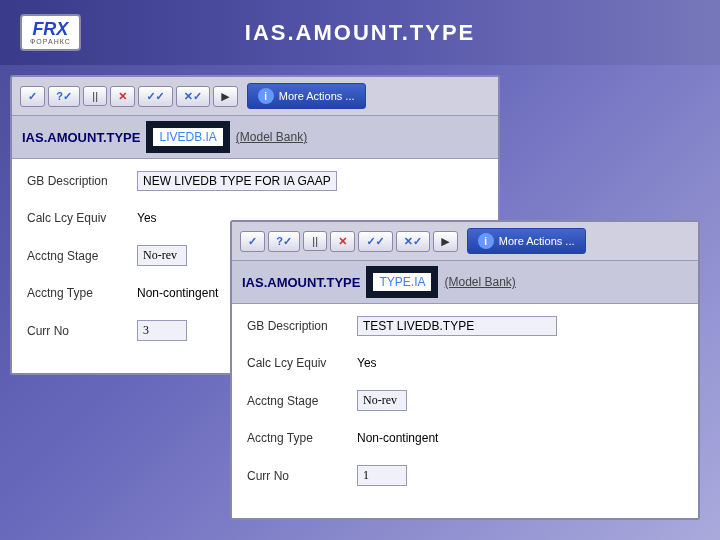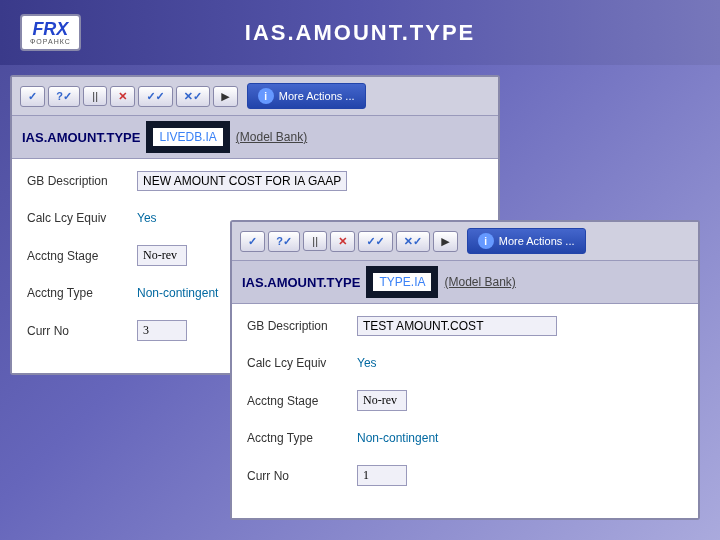--- a/index.html
+++ b/index.html
@@ -169,21 +169,21 @@
 
     .form-label {
       color: #333;
       font-size: 12px;
       width: 110px;
       flex-shrink: 0;
     }
 
     .form-value {
       font-size: 12px;
-      color: #0369a1;
+      color: #000000;
     }
 
     .form-input {
       background: #f0f0f8;
       border: 1px solid #9999bb;
       padding: 2px 5px;
       font-size: 12px;
       min-width: 200px;
     }
 
@@ -248,21 +248,21 @@
 
     <div class="title-bar">
       <span class="record-type">IAS.AMOUNT.TYPE</span>
       <span class="record-id">LIVEDB.IA</span>
       <span class="record-desc">(Model Bank)</span>
     </div>
 
     <div class="form-content">
       <div class="form-row">
         <span class="form-label">GB Description</span>
-        <span class="form-input">NEW AMOUNT COST FOR IA GAAP</span>
+        <span class="form-input">NEW LIVEDB TYPE FOR IA GAAP</span>
       </div>
       <div class="form-row">
         <span class="form-label">Calc Lcy Equiv</span>
         <span class="form-value">Yes</span>
       </div>
       <div class="form-row">
         <span class="form-label">Acctng Stage</span>
         <span class="form-input form-input-small">No-rev</span>
       </div>
       <div class="form-row">
@@ -294,21 +294,21 @@
 
     <div class="title-bar">
       <span class="record-type">IAS.AMOUNT.TYPE</span>
       <span class="record-id">TYPE.IA</span>
       <span class="record-desc">(Model Bank)</span>
     </div>
 
     <div class="form-content">
       <div class="form-row">
         <span class="form-label">GB Description</span>
-        <span class="form-input">TEST AMOUNT.COST</span>
+        <span class="form-input">TEST LIVEDB.TYPE</span>
       </div>
       <div class="form-row">
         <span class="form-label">Calc Lcy Equiv</span>
         <span class="form-value">Yes</span>
       </div>
       <div class="form-row">
         <span class="form-label">Acctng Stage</span>
         <span class="form-input form-input-small">No-rev</span>
       </div>
       <div class="form-row">

